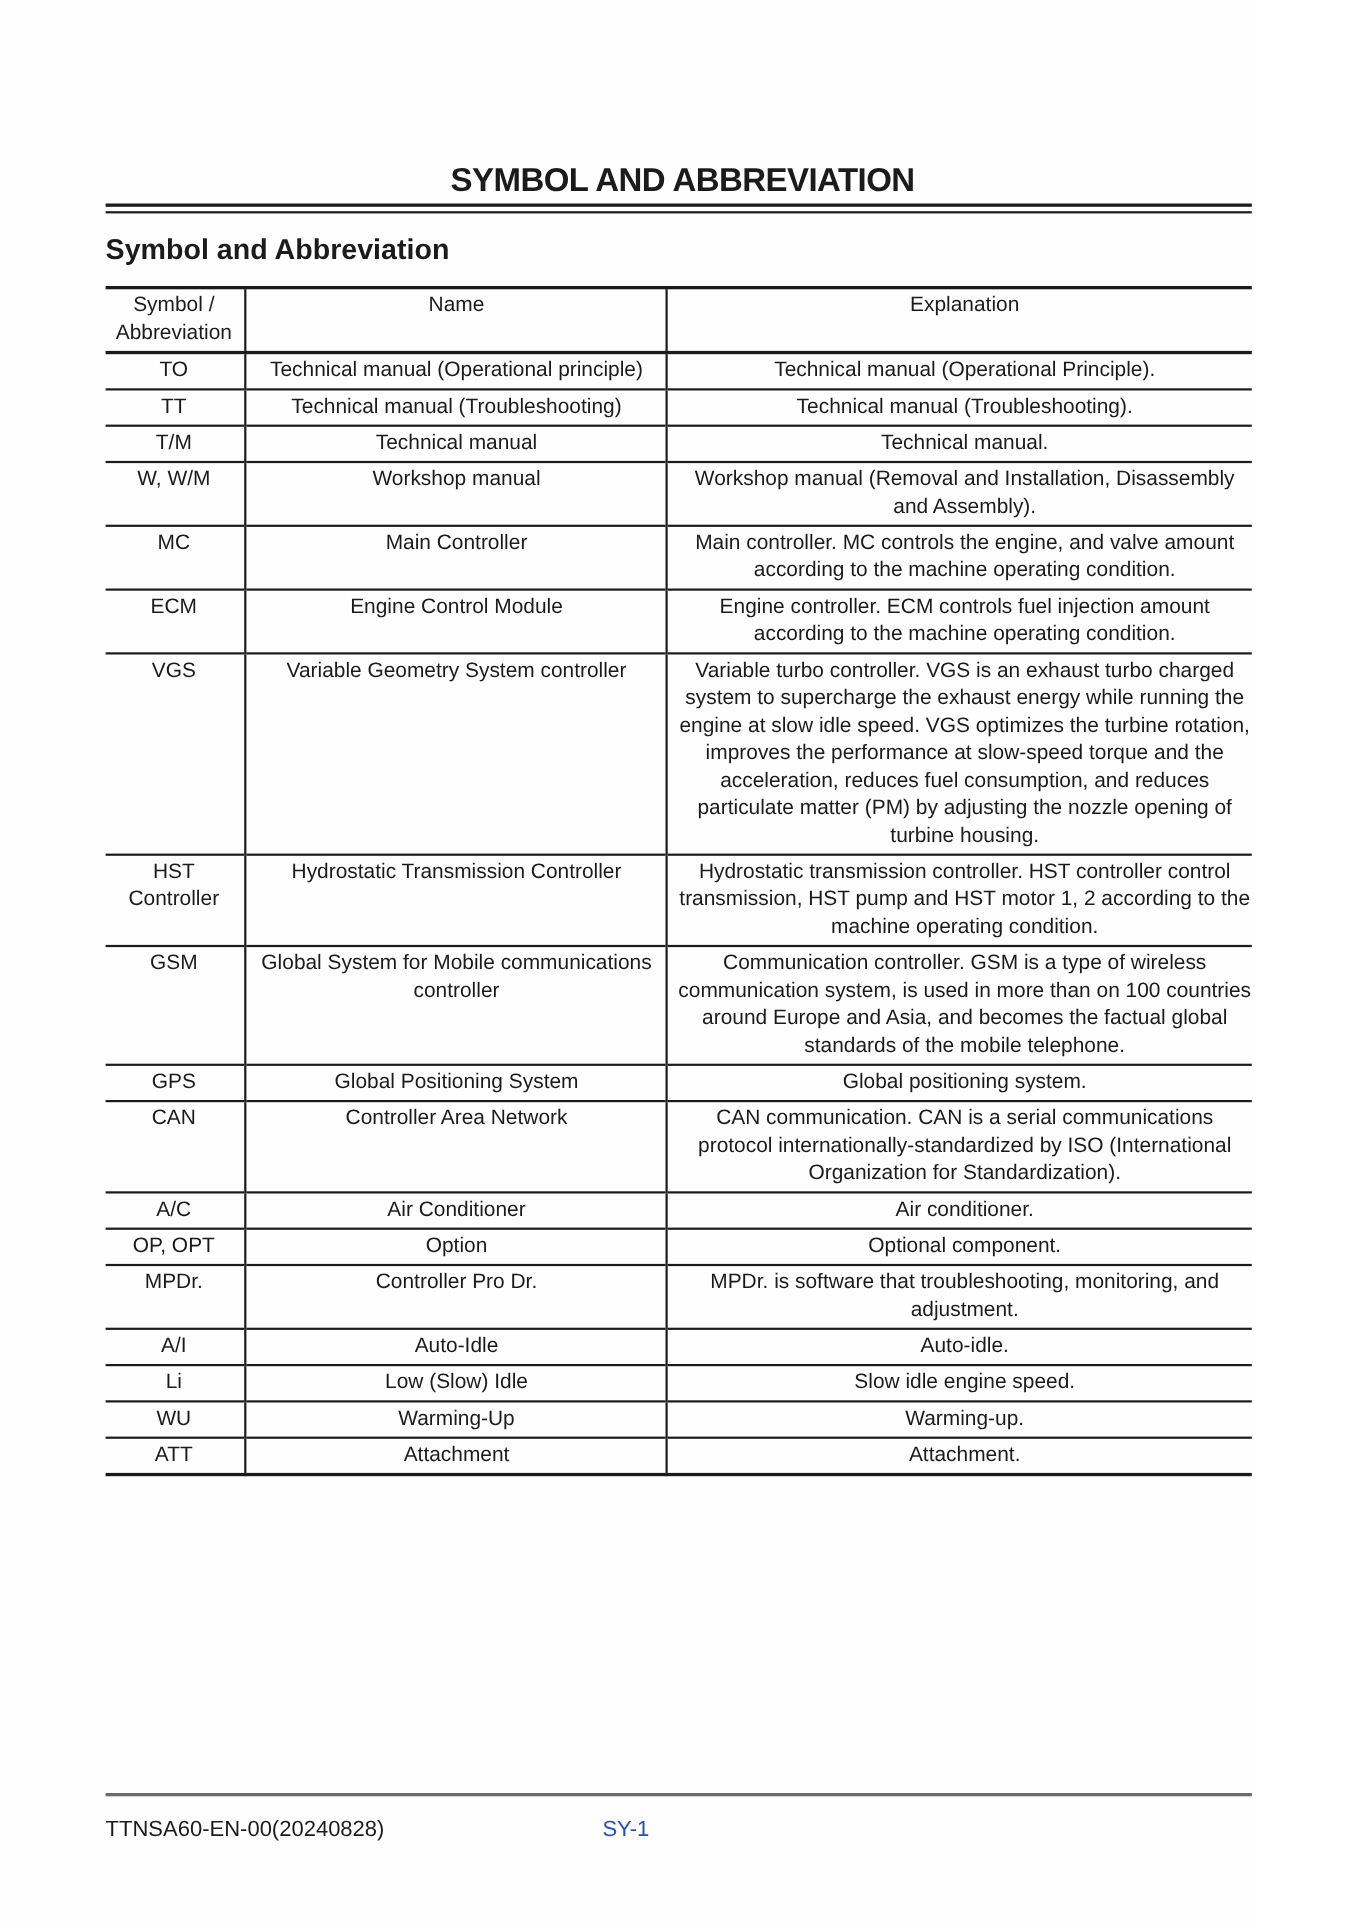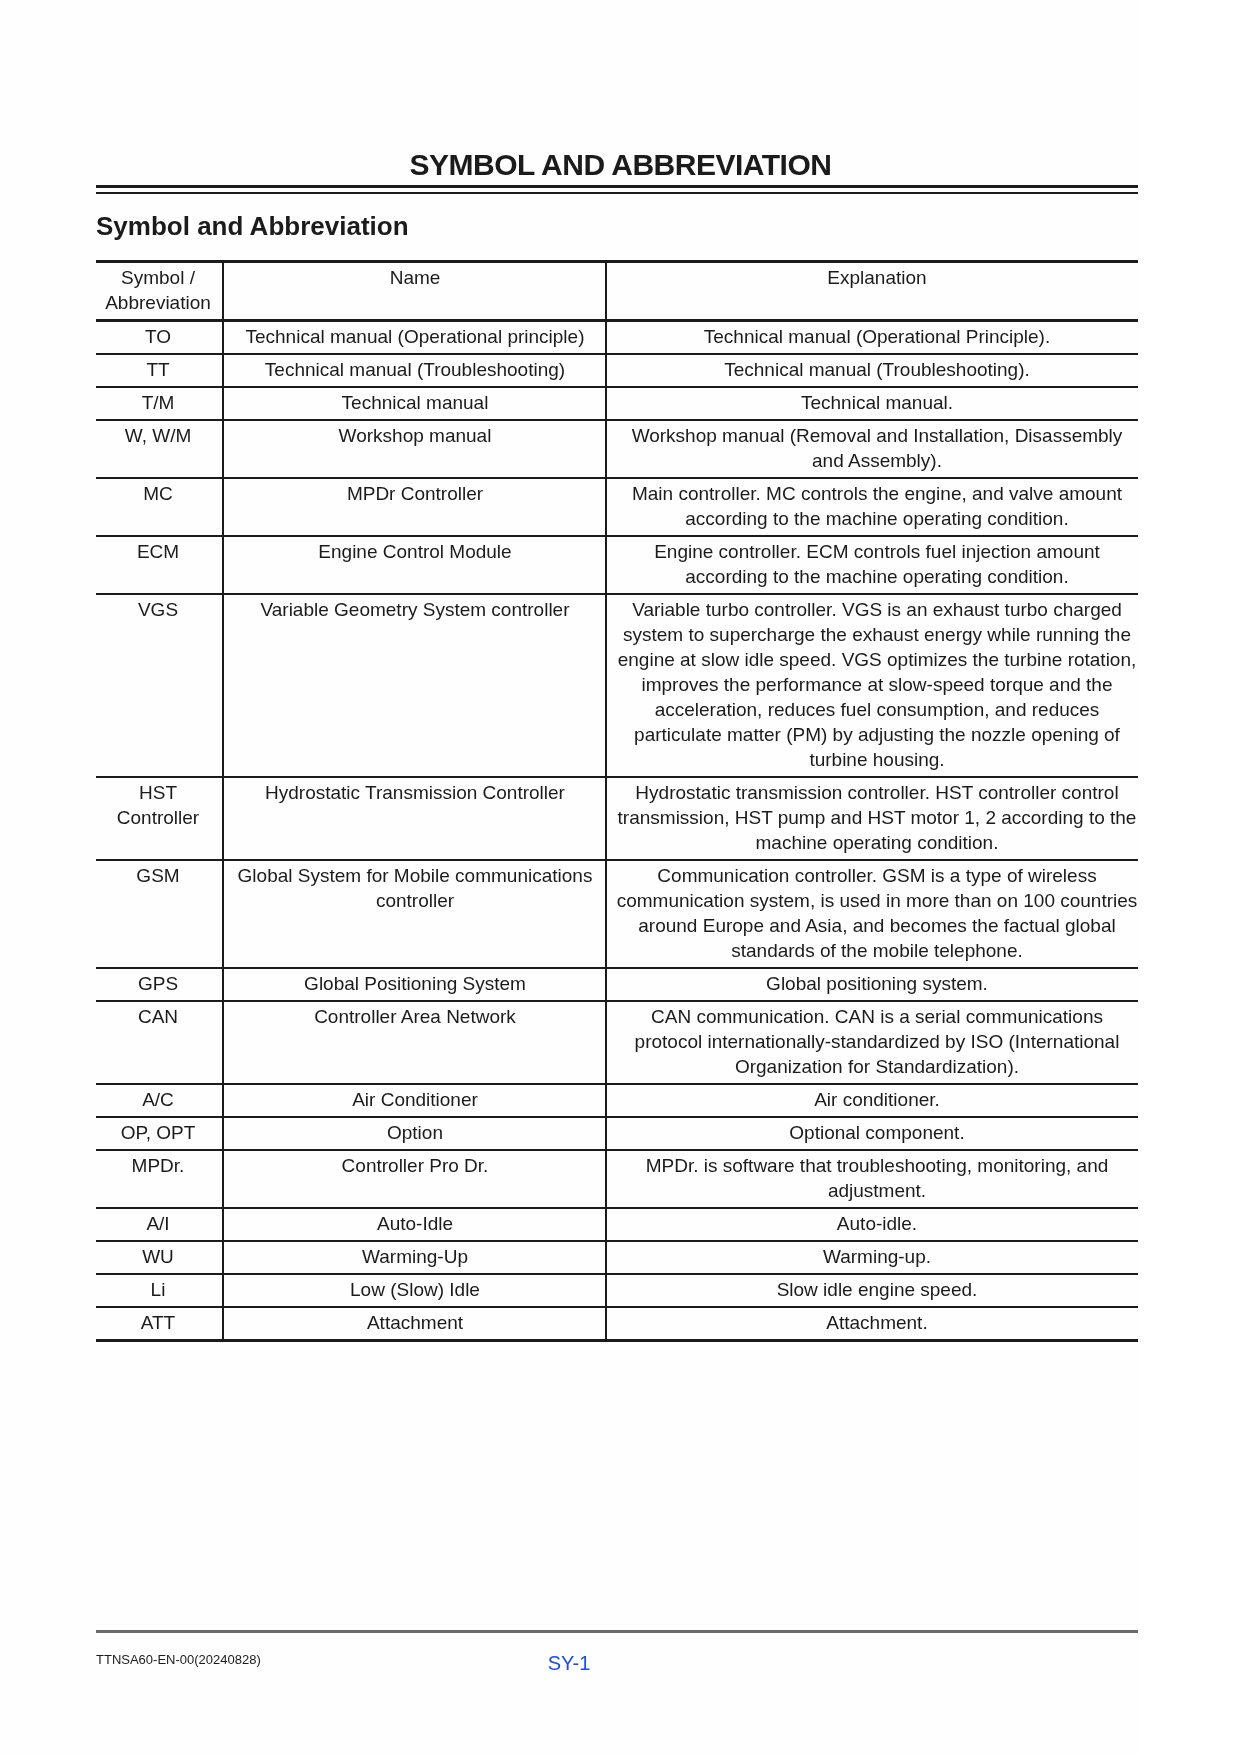--- a/index.html
+++ b/index.html
@@ -78,21 +78,21 @@
     top: 1630px;
     left: 96px;
     width: 1050px;
     height: 3px;
     background: #6b6b6b;
   }
   .footer-doc-code {
     position: absolute;
     top: 1652px;
     left: 96px;
-    font-size: 13px;
+    font-size: 20px;
     color: #1b1b1b;
   }
   .footer-page-number {
     position: absolute;
     top: 1652px;
     left: 50%;
     transform: translateX(-50%);
     font-size: 20px;
     color: #1d4ed8;
   }
@@ -137,21 +137,21 @@
           <td>Technical manual</td>
           <td>Technical manual.</td>
         </tr>
         <tr>
           <td>W, W/M</td>
           <td>Workshop manual</td>
           <td>Workshop manual (Removal and Installation, Disassembly and Assembly).</td>
         </tr>
         <tr>
           <td>MC</td>
-          <td>MPDr Controller</td>
+          <td>Main Controller</td>
           <td>Main controller. MC controls the engine, and valve amount according to the machine operating condition.</td>
         </tr>
         <tr>
           <td>ECM</td>
           <td>Engine Control Module</td>
           <td>Engine controller. ECM controls fuel injection amount according to the machine operating condition.</td>
         </tr>
         <tr>
           <td>VGS</td>
           <td>Variable Geometry System controller</td>
@@ -191,30 +191,30 @@
           <td>MPDr.</td>
           <td>Controller Pro Dr.</td>
           <td>MPDr. is software that troubleshooting, monitoring, and adjustment.</td>
         </tr>
         <tr>
           <td>A/I</td>
           <td>Auto-Idle</td>
           <td>Auto-idle.</td>
         </tr>
         <tr>
+          <td>Li</td>
+          <td>Low (Slow) Idle</td>
+          <td>Slow idle engine speed.</td>
+        </tr>
+        <tr>
           <td>WU</td>
           <td>Warming-Up</td>
           <td>Warming-up.</td>
         </tr>
         <tr>
-          <td>Li</td>
-          <td>Low (Slow) Idle</td>
-          <td>Slow idle engine speed.</td>
-        </tr>
-        <tr>
           <td>ATT</td>
           <td>Attachment</td>
           <td>Attachment.</td>
         </tr>
       </tbody>
   </table>
 
   <div class="footer-rule"></div>
   <div class="footer-doc-code">TTNSA60-EN-00(20240828)</div>
   <div class="footer-page-number">SY-1</div>

